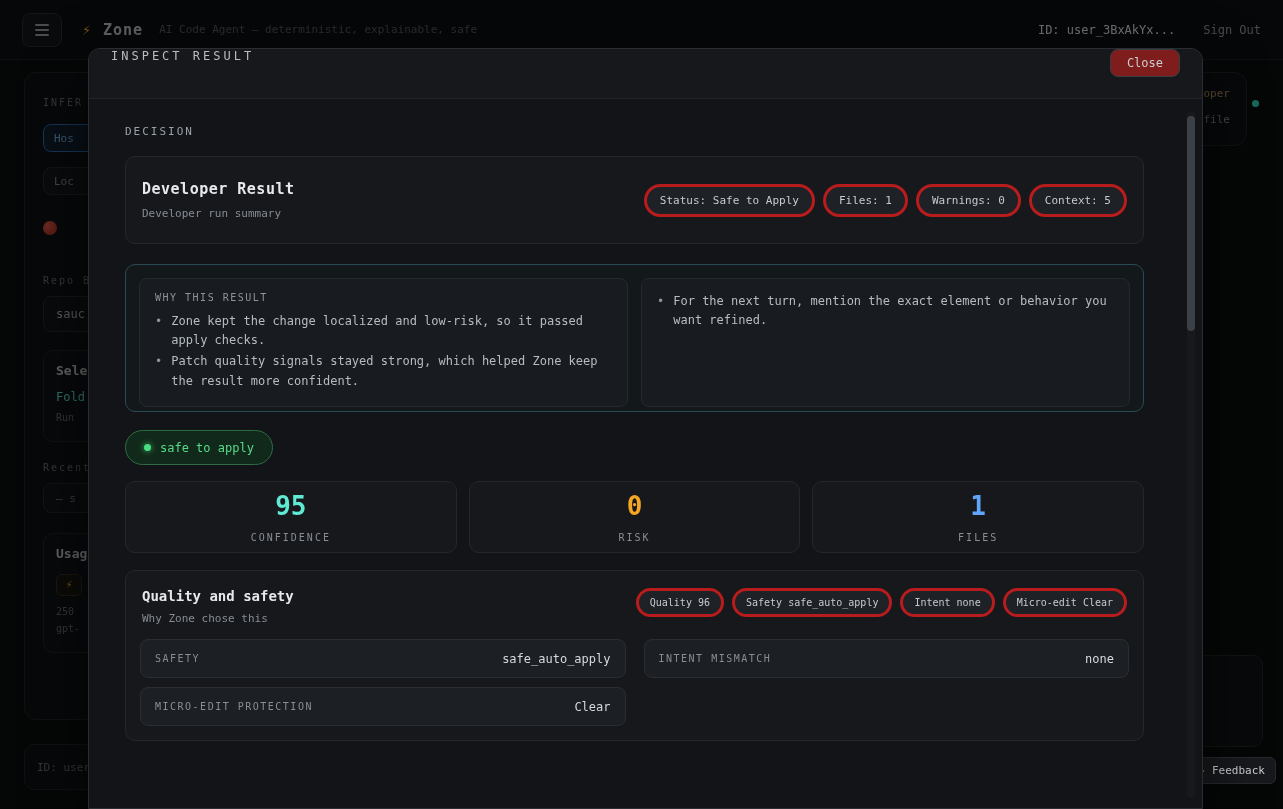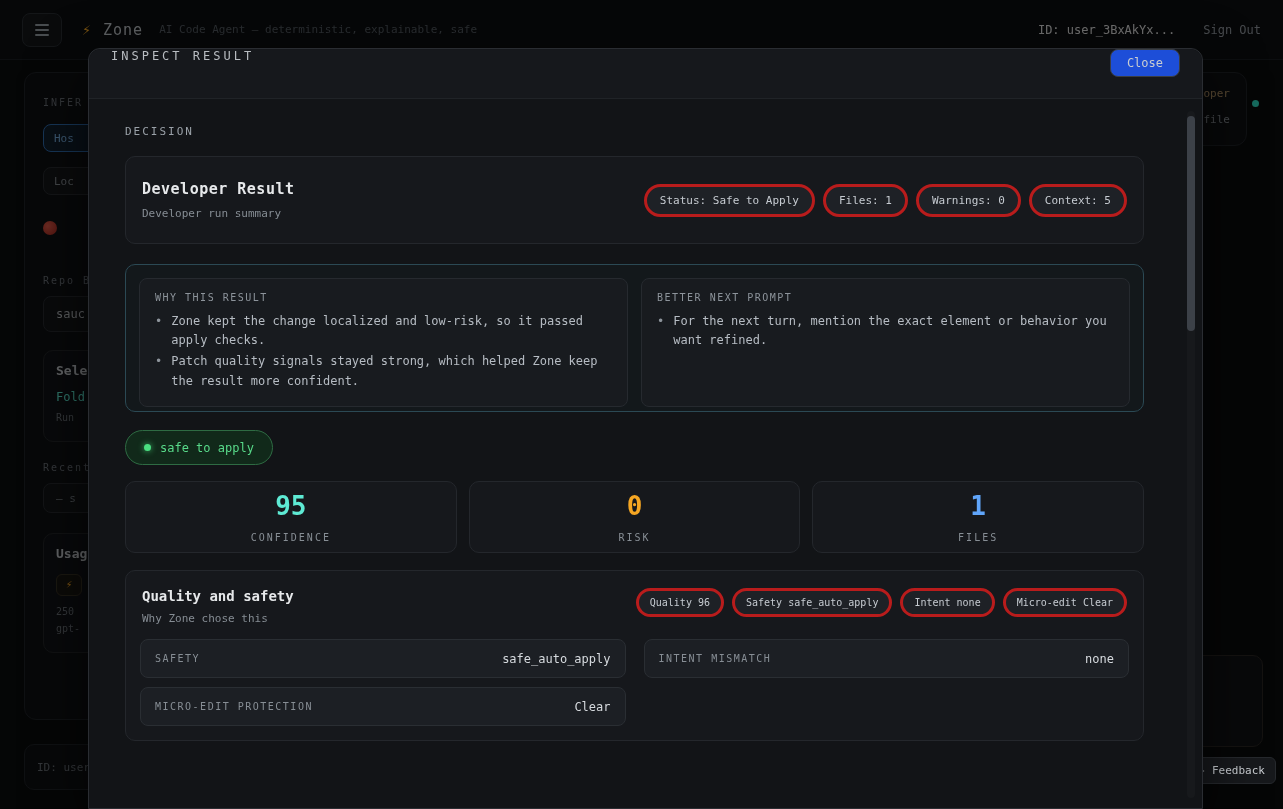--- a/index.html
+++ b/index.html
@@ -12,21 +12,21 @@
   button { font-family:inherit; }
 
   
   .topbar { position:absolute; left:0; top:0; right:0; height:60px; background:#0d0f11;
     border-bottom:1px solid #1b1e22; display:flex; align-items:center; gap:12px; padding:0 22px; z-index:1; }
   .menu-btn { width:40px; height:34px; border-radius:8px; border:1px solid #2a2e33; background:#16181b;
     display:flex; align-items:center; justify-content:center; cursor:pointer; }
   .hamburger { display:flex; flex-direction:column; gap:3px; }
   .hamburger i { display:block; width:14px; height:2px; background:#9aa1a7; border-radius:1px; }
   .bolt { color:#f5a623; font-size:15px; margin-left:8px; }
-  .brand { font-size:15px; font-weight:normal; color:#c3c8cc; letter-spacing:1px; }
+  .brand { font-size:15px; font-weight:bold; color:#c3c8cc; letter-spacing:1px; }
   .tagline { font-size:11px; color:#585f66; margin-left:4px; }
   .spacer { flex:1; }
   .topbar-id { font-size:12px; color:#e5e5e5; }
   .signout { font-size:12px; color:#949aa1; margin-left:16px; cursor:pointer; }
 
   
   .bg-sidebar { position:absolute; left:24px; top:72px; width:210px; height:648px; background:#101214;
     border:1px solid #212428; border-radius:12px; padding:24px 18px; z-index:1; overflow:hidden; }
   .side-label { font-size:10px; letter-spacing:2px; color:#6b7178; margin-bottom:16px; }
   .side-btn { display:block; width:130px; height:28px; border-radius:8px; background:#15171a;
@@ -69,21 +69,21 @@
     align-items:center; gap:7px; padding:0 10px; background:#17191c; border:1px solid #26292d;
     border-radius:6px; color:#c9cdd1; font-size:11px; z-index:60; cursor:pointer; }
 
   
   .modal { position:absolute; left:88px; top:48px; width:1115px; height:761px; background:#121417;
     border:1px solid #2a2d32; border-radius:12px 12px 0 0; z-index:100;
     box-shadow:0 20px 60px rgba(0,0,0,0.6); }
   .modal-header { height:50px; display:flex; align-items:flex-start; justify-content:space-between;
     padding:0 22px; background:#16181c; border-bottom:1px solid #202327; border-radius:12px 12px 0 0; }
   .modal-title { font-size:12px; letter-spacing:3px; color:#b9bdc2; }
-  .close-btn { height:28px; padding:0 16px; background:#1d4ed8; border:1px solid #3a3e44;
+  .close-btn { height:28px; padding:0 16px; background:#7f1d1d; border:1px solid #3a3e44;
     border-radius:8px; color:#c9cdd1; font-size:12px; cursor:pointer; }
   .modal-body { position:relative; height:711px; padding:26px 58px 0 36px; overflow:hidden; }
 
   .section-label { font-size:11px; letter-spacing:2px; color:#9aa1a8; margin-bottom:18px; }
 
   .decision-card { display:flex; align-items:center; justify-content:space-between; background:#16181c;
     border:1px solid #24272c; border-radius:10px; padding:0 16px; height:88px; margin-bottom:20px; }
   .decision-title { font-size:15px; font-weight:bold; color:#e6e8ea; letter-spacing:0.5px; }
   .decision-sub { font-size:11px; color:#868d94; margin-top:9px; }
   .pill-row { display:flex; gap:8px; align-items:center; }
@@ -220,21 +220,20 @@
             <span class="bullet-glyph">•</span>
             <span>Zone kept the change localized and low-risk, so it passed apply checks.</span>
           </li>
           <li>
             <span class="bullet-glyph">•</span>
             <span>Patch quality signals stayed strong, which helped Zone keep the result more confident.</span>
           </li>
         </ul>
       </div>
       <div class="explain-card">
-        <div class="explain-title">BETTER NEXT PROMPT</div>
         <ul>
           <li>
             <span class="bullet-glyph">•</span>
             <span>For the next turn, mention the exact element or behavior you want refined.</span>
           </li>
         </ul>
       </div>
     </div>
 
     <div class="badge-row">

